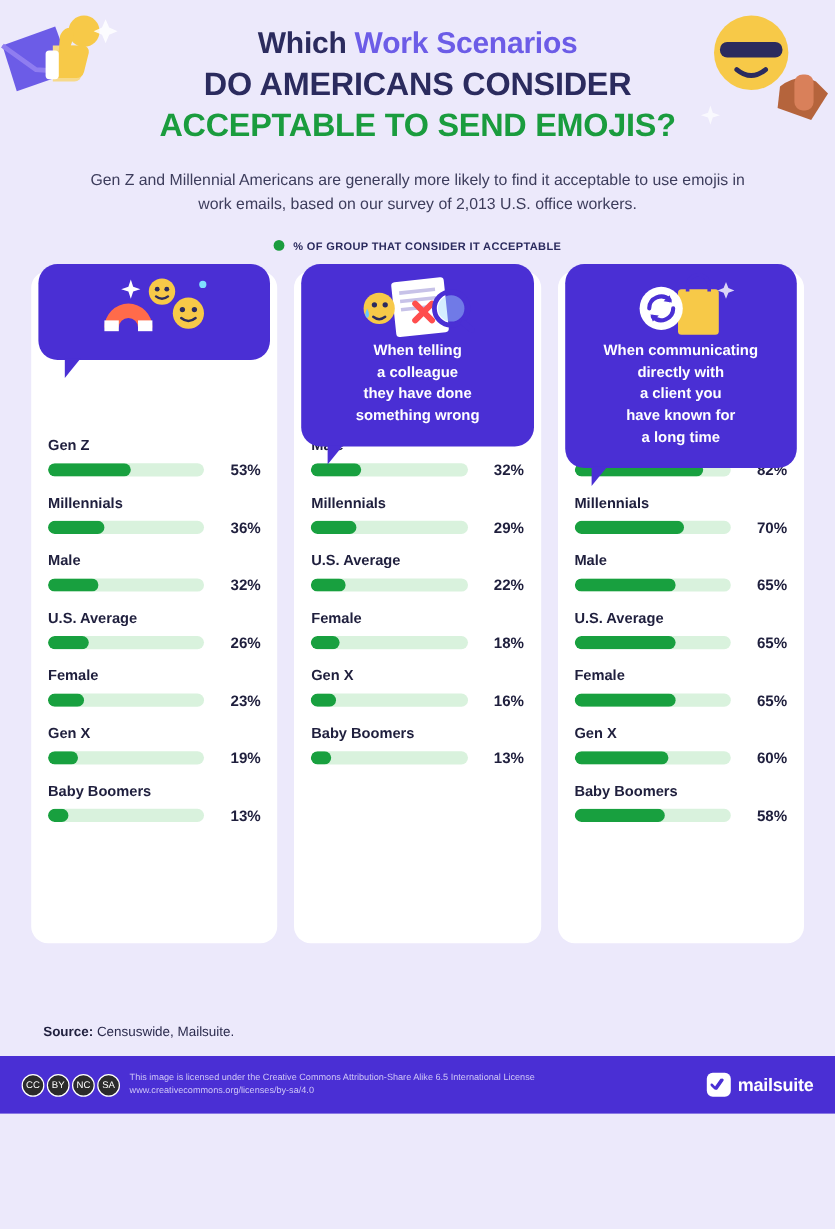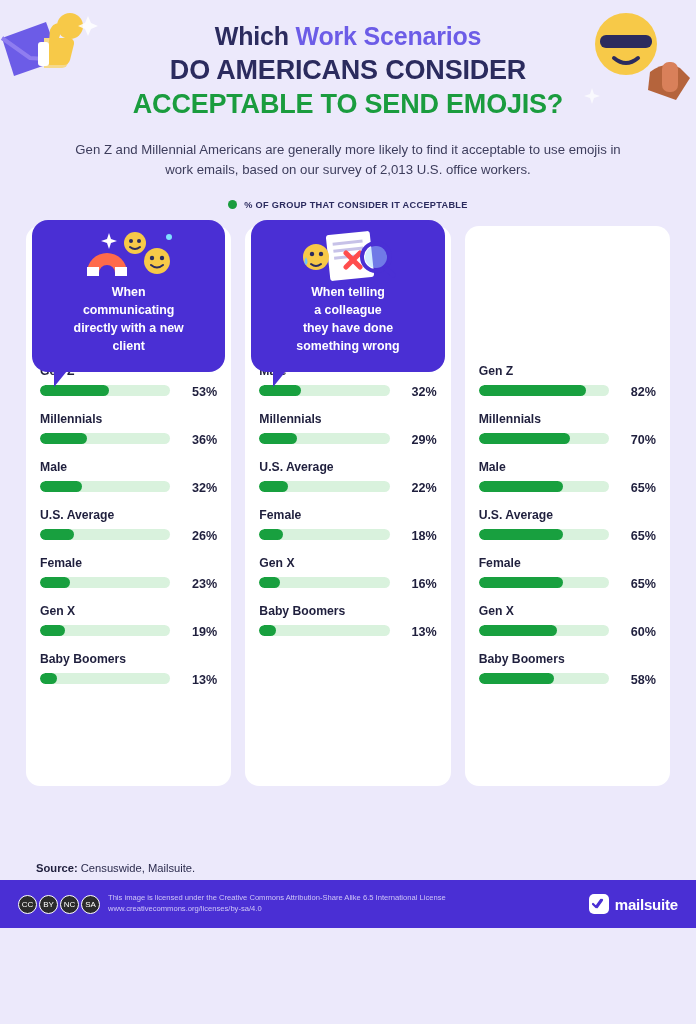--- a/index.html
+++ b/index.html
@@ -86,30 +86,30 @@
     position:absolute; top: 6px; left: 0; right: 0; height: 60px;
     display:flex; align-items:center; justify-content:center;
   }
   .col-spacer { height: 42px; }
 
   
   .row { margin-bottom: 13px; }
   .row-label {
     font-size: 12.2px; font-weight: bold; color: #1f1f3d; margin-bottom: 7px;
   }
-  .row-bar-wrap { display:flex; gap: 13px; }
+  .row-bar-wrap { display:flex; align-items:center; gap: 13px; }
   .track {
     flex: 1; height: 11px; background: #d9f2dd; border-radius: 6px; overflow:hidden;
   }
   .fill { height: 11px; background: #18a03f; border-radius: 6px;}
   .pct { font-size: 12.6px; font-weight: bold; color: #1f1f3d; width: 34px; text-align:right;}
 
   
   .source {
-    position:absolute; left: 36px; bottom: 54px;
+    position:absolute; left: 36px; bottom: 62px;
     font-size: 11.2px; color:#2b2b4d;
   }
   .source b { color:#1f1f3d; }
 
   
   .footer {
     position:absolute; left:0; right:0; bottom:0; height: 48px;
     background:#4a2fd4; display:flex; align-items:center; justify-content:space-between;
     padding: 0 18px;
   }
@@ -250,24 +250,20 @@
               <circle cx="70" cy="14" r="2" fill="#2b2b5e"></circle>
             <path d="M61 20 q5 4 10 0" stroke="#2b2b5e" stroke-width="2" fill="none" stroke-linecap="round"></path>
             <circle cx="88" cy="34" r="13" fill="#f7c948"></circle>
             <circle cx="83" cy="31" r="2.2" fill="#2b2b5e"></circle>
               <circle cx="93" cy="31" r="2.2" fill="#2b2b5e"></circle>
             <path d="M82 38 q6 5 12 0" stroke="#2b2b5e" stroke-width="2" fill="none" stroke-linecap="round"></path>
             <path d="M40 6 l2 6 6 2 -6 2 -2 6 -2 -6 -6 -2 6 -2 z" fill="#ffffff"></path>
             <circle cx="100" cy="10" r="3" fill="#7fe0ff"></circle>
           </svg>
         </div>
-        <div class="bubble-text">When
-communicating
-directly with a new
-client</div>
       </div>
     </div>
 
     <div class="col">
       <div class="card">
         <div class="col-spacer"></div>
         <div class="row">
           <div class="row-label">Male</div>
           <div class="row-bar-wrap">
             <div class="track">
@@ -407,20 +403,39 @@
         <div class="row">
           <div class="row-label">Baby Boomers</div>
           <div class="row-bar-wrap">
             <div class="track">
                 <div class="fill" style="width:58%"></div>
               </div>
             <div class="pct">58%</div>
           </div>
         </div>
       </div>
+      <div class="bubble">
+        <div class="bubble-art">
+          <svg width="120" height="58" viewBox="0 0 120 58">
+            <rect x="58" y="14" width="34" height="38" rx="3" fill="#f7c948"></rect>
+            <path d="M66 16 v-5 a9 9 0 0 1 18 0 v5" fill="none" stroke="#4a2fd4" stroke-width="3"></path>
+            <circle cx="44" cy="30" r="18" fill="#ffffff"></circle>
+            <path d="M34 30 a10 10 0 0 1 17 -7" fill="none" stroke="#4a2fd4" stroke-width="3.4" stroke-linecap="round"></path>
+            <path d="M54 30 a10 10 0 0 1 -17 7" fill="none" stroke="#4a2fd4" stroke-width="3.4" stroke-linecap="round"></path>
+            <path d="M51 19 l2 6 -7 -1 z" fill="#4a2fd4"></path>
+            <path d="M37 41 l-2 -6 7 1 z" fill="#4a2fd4"></path>
+            <path d="M98 8 l2 5 5 2 -5 2 -2 5 -2 -5 -5 -2 5 -2 z" fill="#ffffff" opacity="0.8"></path>
+          </svg>
+        </div>
+        <div class="bubble-text">When communicating
+directly with
+a client you
+have known for
+a long time</div>
+      </div>
     </div>
 
   </div>
 
   <div class="source">
     <b>Source:</b><span> Censuswide, Mailsuite.</span>
   </div>
 
   <div class="footer">
     <div class="cc">

